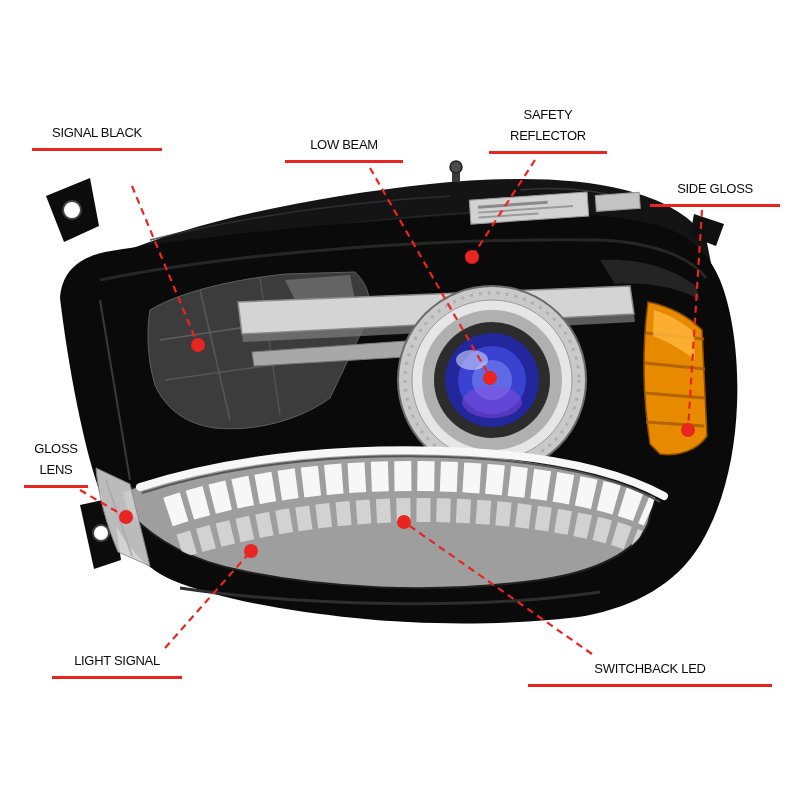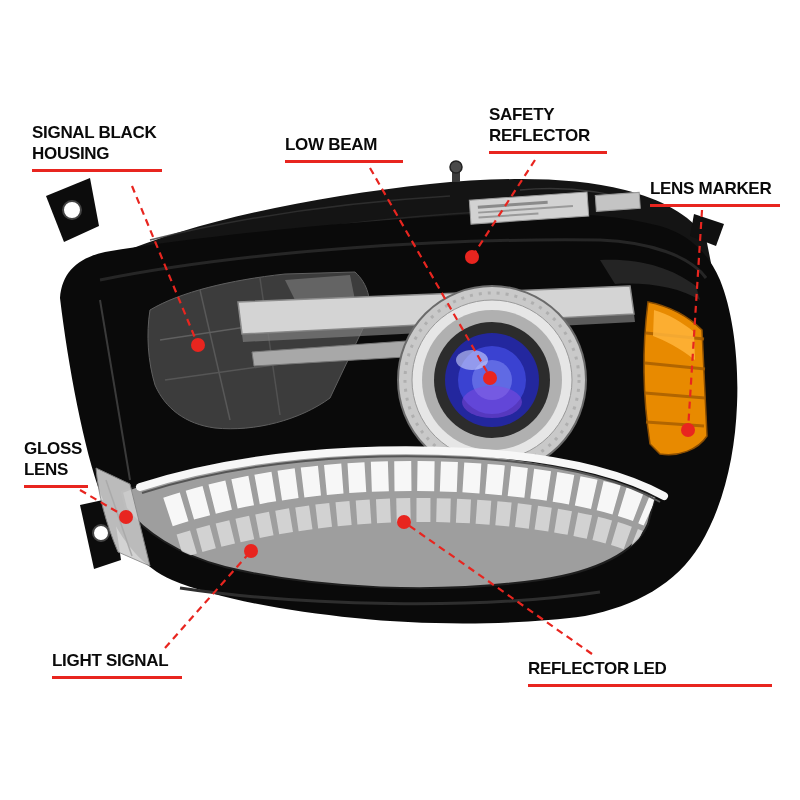--- a/index.html
+++ b/index.html
@@ -16,23 +16,24 @@
     overflow: hidden;
   }
   .art {
     position: absolute;
     inset: 0;
     width: 800px;
     height: 800px;
   }
   .callout {
     position: absolute;
+    text-align: center;
     color: #0a0a0a;
-    font-weight: bold;
-    font-size: 17px;
+    font-weight: normal;
+    font-size: 13px;
     line-height: 21px;
     letter-spacing: -0.3px;
     z-index: 5;
   }
   .callout .line { white-space: nowrap; }
   .underline {
     height: 3px;
     background: #e8251f;
     margin-top: 5px;
   }
@@ -133,49 +134,48 @@
       <circle cx="472" cy="257" r="7"></circle>
       <circle cx="688" cy="430" r="7"></circle>
       <circle cx="126" cy="517" r="7"></circle>
       <circle cx="251" cy="551" r="7"></circle>
       <circle cx="404" cy="522" r="7"></circle>
     </g>
   </svg>
 
   <div class="callout" style="left:32px; top:122px; width:130px;">
     <div class="line">SIGNAL BLACK</div>
-    <div class="line">HOUSING</div>
     <div class="underline"></div>
   </div>
 
   <div class="callout" style="left:285px; top:134px; width:118px;">
     <div class="line">LOW BEAM</div>
     <div class="underline"></div>
   </div>
 
   <div class="callout" style="left:489px; top:104px; width:118px;">
     <div class="line">SAFETY</div>
     <div class="line">REFLECTOR</div>
     <div class="underline"></div>
   </div>
 
   <div class="callout" style="left:650px; top:178px; width:130px;">
-    <div class="line">LENS MARKER</div>
+    <div class="line">SIDE GLOSS</div>
     <div class="underline"></div>
   </div>
 
   <div class="callout" style="left:24px; top:438px; width:64px;">
     <div class="line">GLOSS</div>
     <div class="line">LENS</div>
     <div class="underline"></div>
   </div>
 
   <div class="callout" style="left:52px; top:650px; width:130px;">
     <div class="line">LIGHT SIGNAL</div>
     <div class="underline"></div>
   </div>
 
   <div class="callout" style="left:528px; top:658px; width:244px;">
-    <div class="line">REFLECTOR LED</div>
+    <div class="line">SWITCHBACK LED</div>
     <div class="underline"></div>
   </div>
 
 </div>
 
 </body></html>

